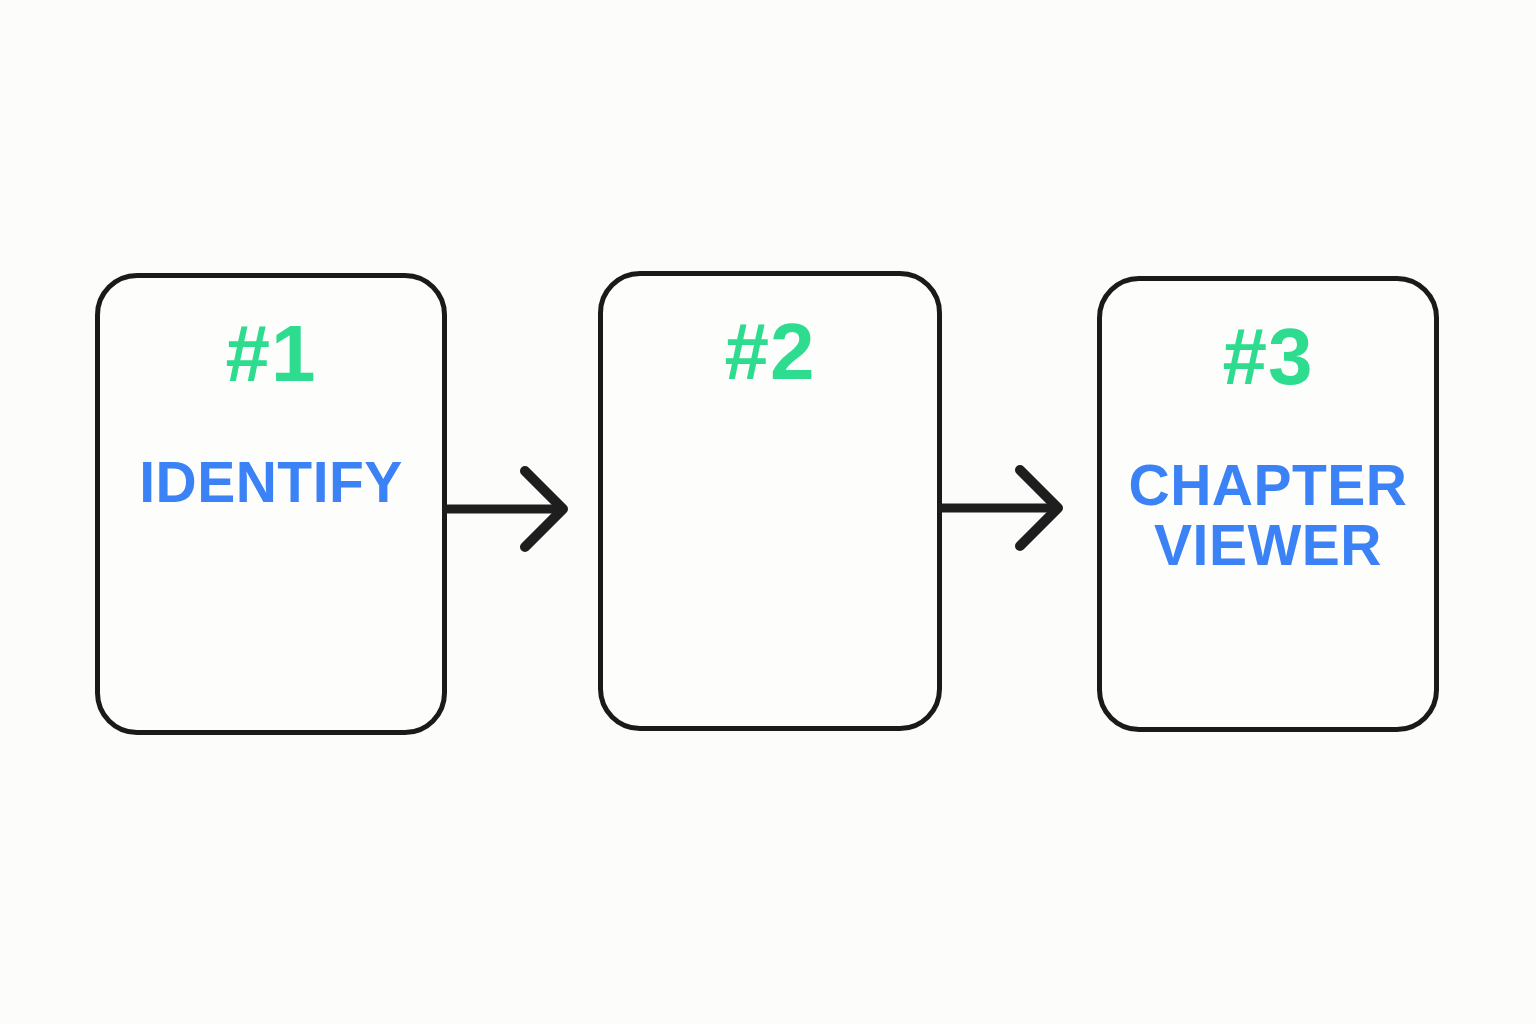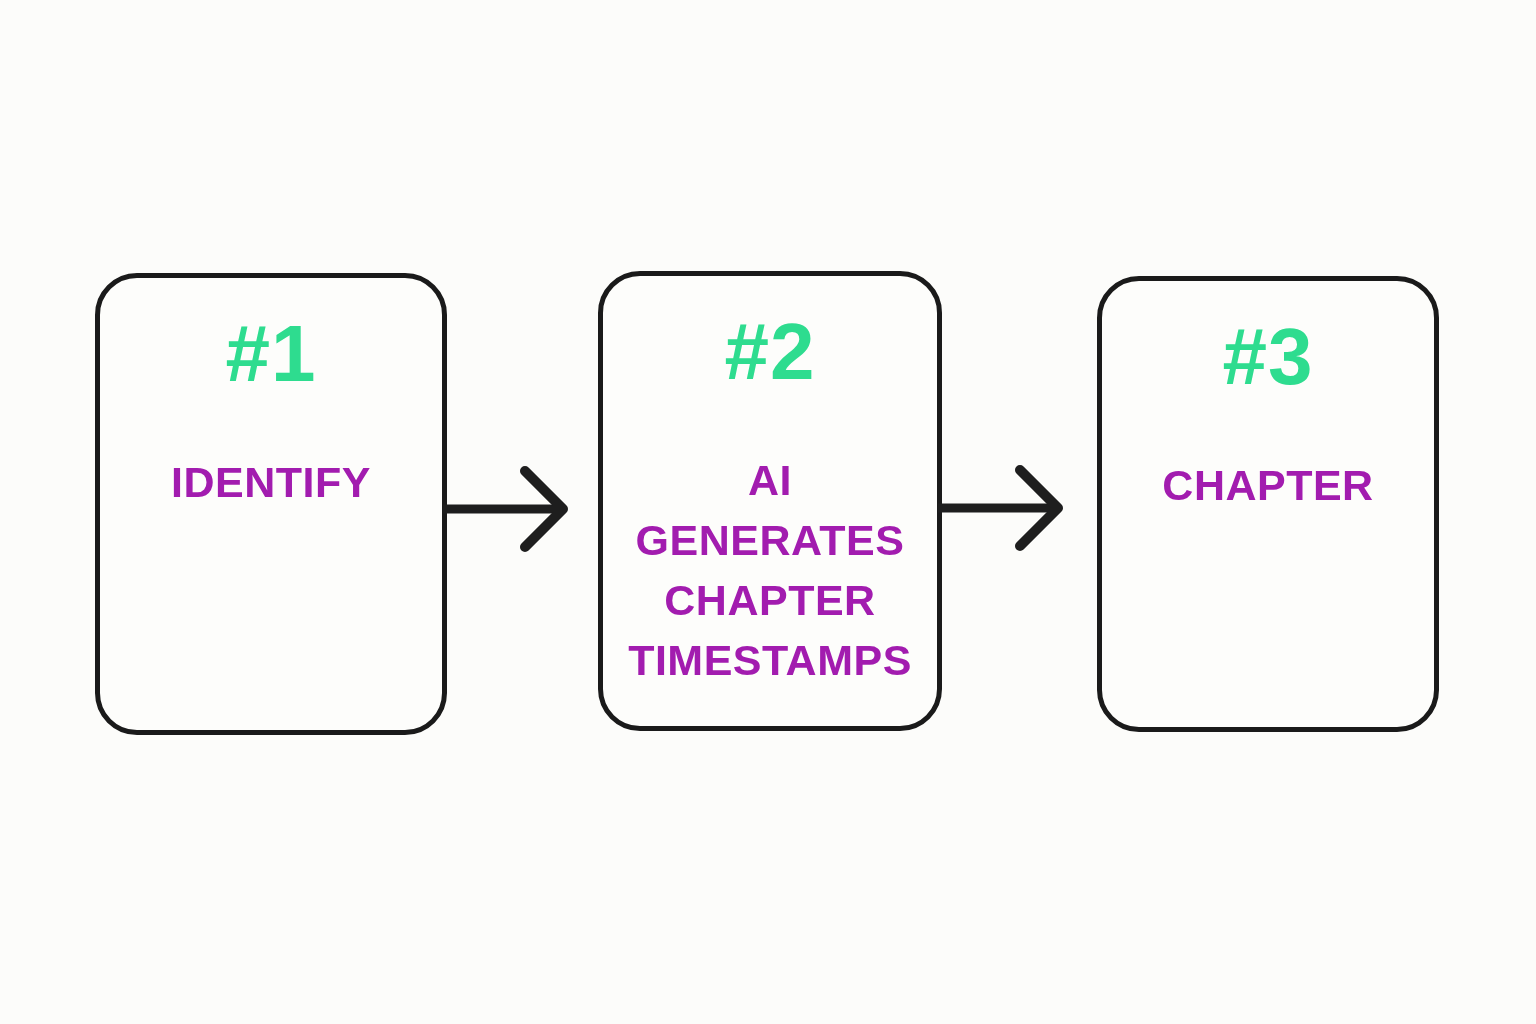--- a/index.html
+++ b/index.html
@@ -37,24 +37,24 @@
     margin-top: 36px;
     font-size: 80px;
     line-height: 1;
     font-weight: 700;
     color: #2edc8f;
     letter-spacing: 1px;
   }
   .step-title {
     margin-top: 58px;
     padding: 0 8px;
-    font-size: 43px;
+    font-size: 57px;
     line-height: 60px;
     font-weight: 700;
-    color: #a21caf;
+    color: #3b82f6;
     letter-spacing: 0.5px;
   }
   .step-title .line {
     display: block;
     white-space: nowrap;
   }
   .flow-arrow {
     position: absolute;
     width: 128px;
     height: 96px;
@@ -85,35 +85,30 @@
 
   <div class="flow-arrow arrow-1">
     <svg viewBox="0 0 128 96" aria-hidden="true">
       <line class="stroke" x1="0" y1="48" x2="116" y2="48" stroke-width="9"></line>
       <polyline class="stroke" points="82,10 120,48 82,86" stroke-width="10" stroke-linecap="round" stroke-linejoin="round"></polyline>
     </svg>
   </div>
 
   <div class="step-card card-2">
     <div class="step-number">#2</div>
-    <div class="step-title">
-      <span class="line">AI</span>
-      <span class="line">GENERATES</span>
-      <span class="line">CHAPTER</span>
-      <span class="line">TIMESTAMPS</span>
-    </div>
   </div>
 
   <div class="flow-arrow arrow-2">
     <svg viewBox="0 0 128 96" aria-hidden="true">
       <line class="stroke" x1="0" y1="48" x2="116" y2="48" stroke-width="9"></line>
       <polyline class="stroke" points="82,10 120,48 82,86" stroke-width="10" stroke-linecap="round" stroke-linejoin="round"></polyline>
     </svg>
   </div>
 
   <div class="step-card card-3">
     <div class="step-number">#3</div>
     <div class="step-title">
       <span class="line">CHAPTER</span>
+      <span class="line">VIEWER</span>
     </div>
   </div>
 
 </div>
 
 </body></html>

